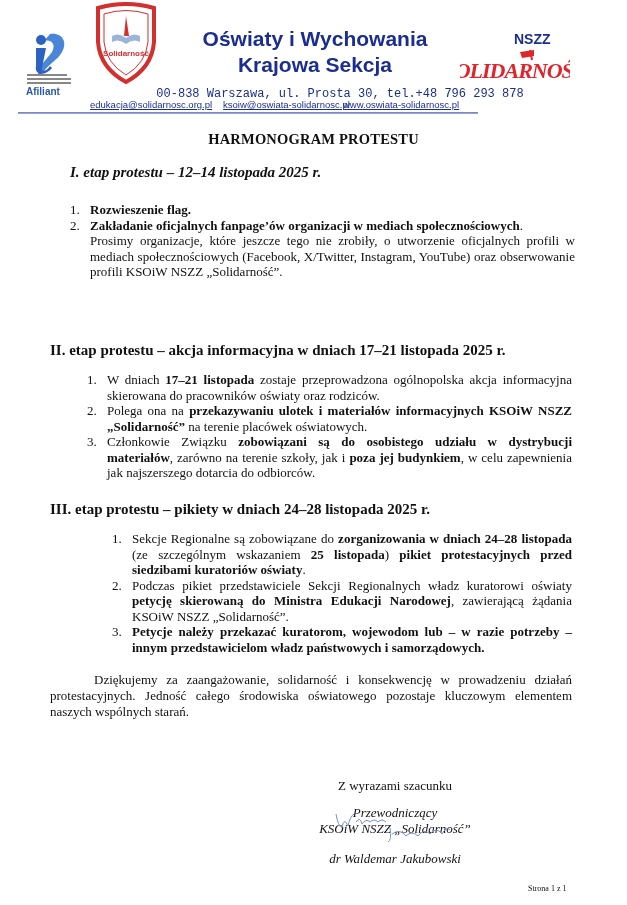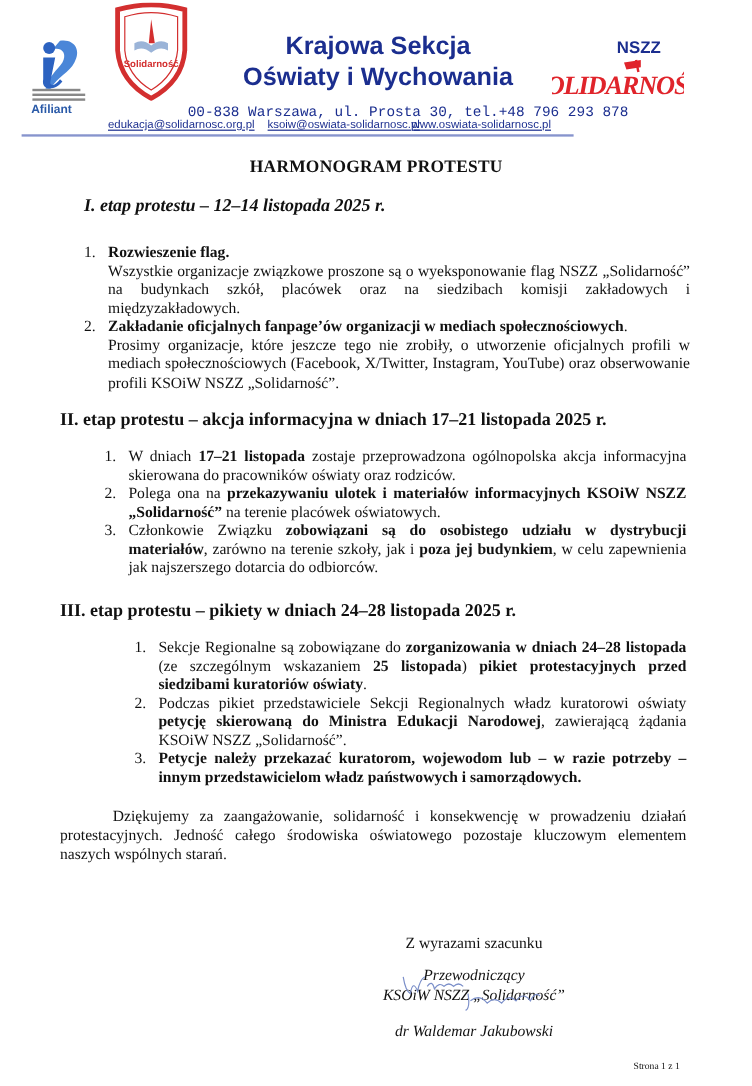--- a/index.html
+++ b/index.html
@@ -73,22 +73,22 @@
   <svg width="64" height="82" viewBox="0 0 64 82">
     <path d="M4 6 Q32 -2 60 6 L60 40 Q58 66 32 80 Q6 66 4 40 Z" fill="#fff" stroke="#d32f2f" stroke-width="4"></path>
     <path d="M10 12 Q32 5 54 12 L54 40 Q52 61 32 73 Q12 61 10 40 Z" fill="none" stroke="#d32f2f" stroke-width="1"></path>
     <path d="M32 14 L35 34 L30 34 Z" fill="#d32f2f"></path>
     <path d="M18 34 Q25 30 32 36 Q39 30 46 34 L46 40 Q39 36 32 42 Q25 36 18 40 Z" fill="#9bb4d8"></path>
     <text x="32" y="54" font-size="8" font-family="Liberation Sans, sans-serif" font-weight="bold" fill="#d32f2f" text-anchor="middle">Solidarność</text>
   </svg>
 </div>
 
 <div class="abs org-title">
+  <div>Oświaty i Wychowania</div>
   <div>Krajowa Sekcja</div>
-  <div>Oświaty i Wychowania</div>
 </div>
 
 <div class="abs nszz">NSZZ</div>
 <div class="abs solidarnosc-logo">
   <svg width="110" height="34" viewBox="0 0 110 34">
     <path d="M70 2 L72 12" stroke="#e0242b" stroke-width="2"></path>
     <path d="M60 4 L74 2 L74 8 L62 10 Z" fill="#e0242b"></path>
     <text x="55" y="30" font-size="22" font-family="Liberation Serif, serif" font-weight="bold" font-style="italic" fill="#e0242b" text-anchor="middle" letter-spacing="-1">SOLIDARNOŚĆ</text>
   </svg>
 </div>
@@ -101,21 +101,20 @@
 </div>
 <div class="abs header-rule" style="width:460px"></div>
 
 <div class="abs doc-title">HARMONOGRAM PROTESTU</div>
 
 <div class="abs stage-heading stage1">I. etap protestu – 12–14 listopada 2025 r.</div>
 <ol class="abs list1">
   <li>
     <span class="num">1.</span>
     <b>Rozwieszenie flag.</b><br>
-    <span>Wszystkie organizacje związkowe proszone są o wyeksponowanie flag NSZZ „Solidarność” na budynkach szkół, placówek oraz na siedzibach komisji zakładowych i międzyzakładowych.</span>
   </li>
   <li>
     <span class="num">2.</span>
     <b>Zakładanie oficjalnych fanpage’ów organizacji w mediach społecznościowych</b><span>.</span><br>
     <span>Prosimy organizacje, które jeszcze tego nie zrobiły, o utworzenie oficjalnych profili w mediach społecznościowych (Facebook, X/Twitter, Instagram, YouTube) oraz obserwowanie profili KSOiW NSZZ „Solidarność”.</span>
   </li>
 </ol>
 
 <div class="abs stage-heading stage2">II. etap protestu – akcja informacyjna w dniach 17–21 listopada 2025 r.</div>
 <ol class="abs list2">

